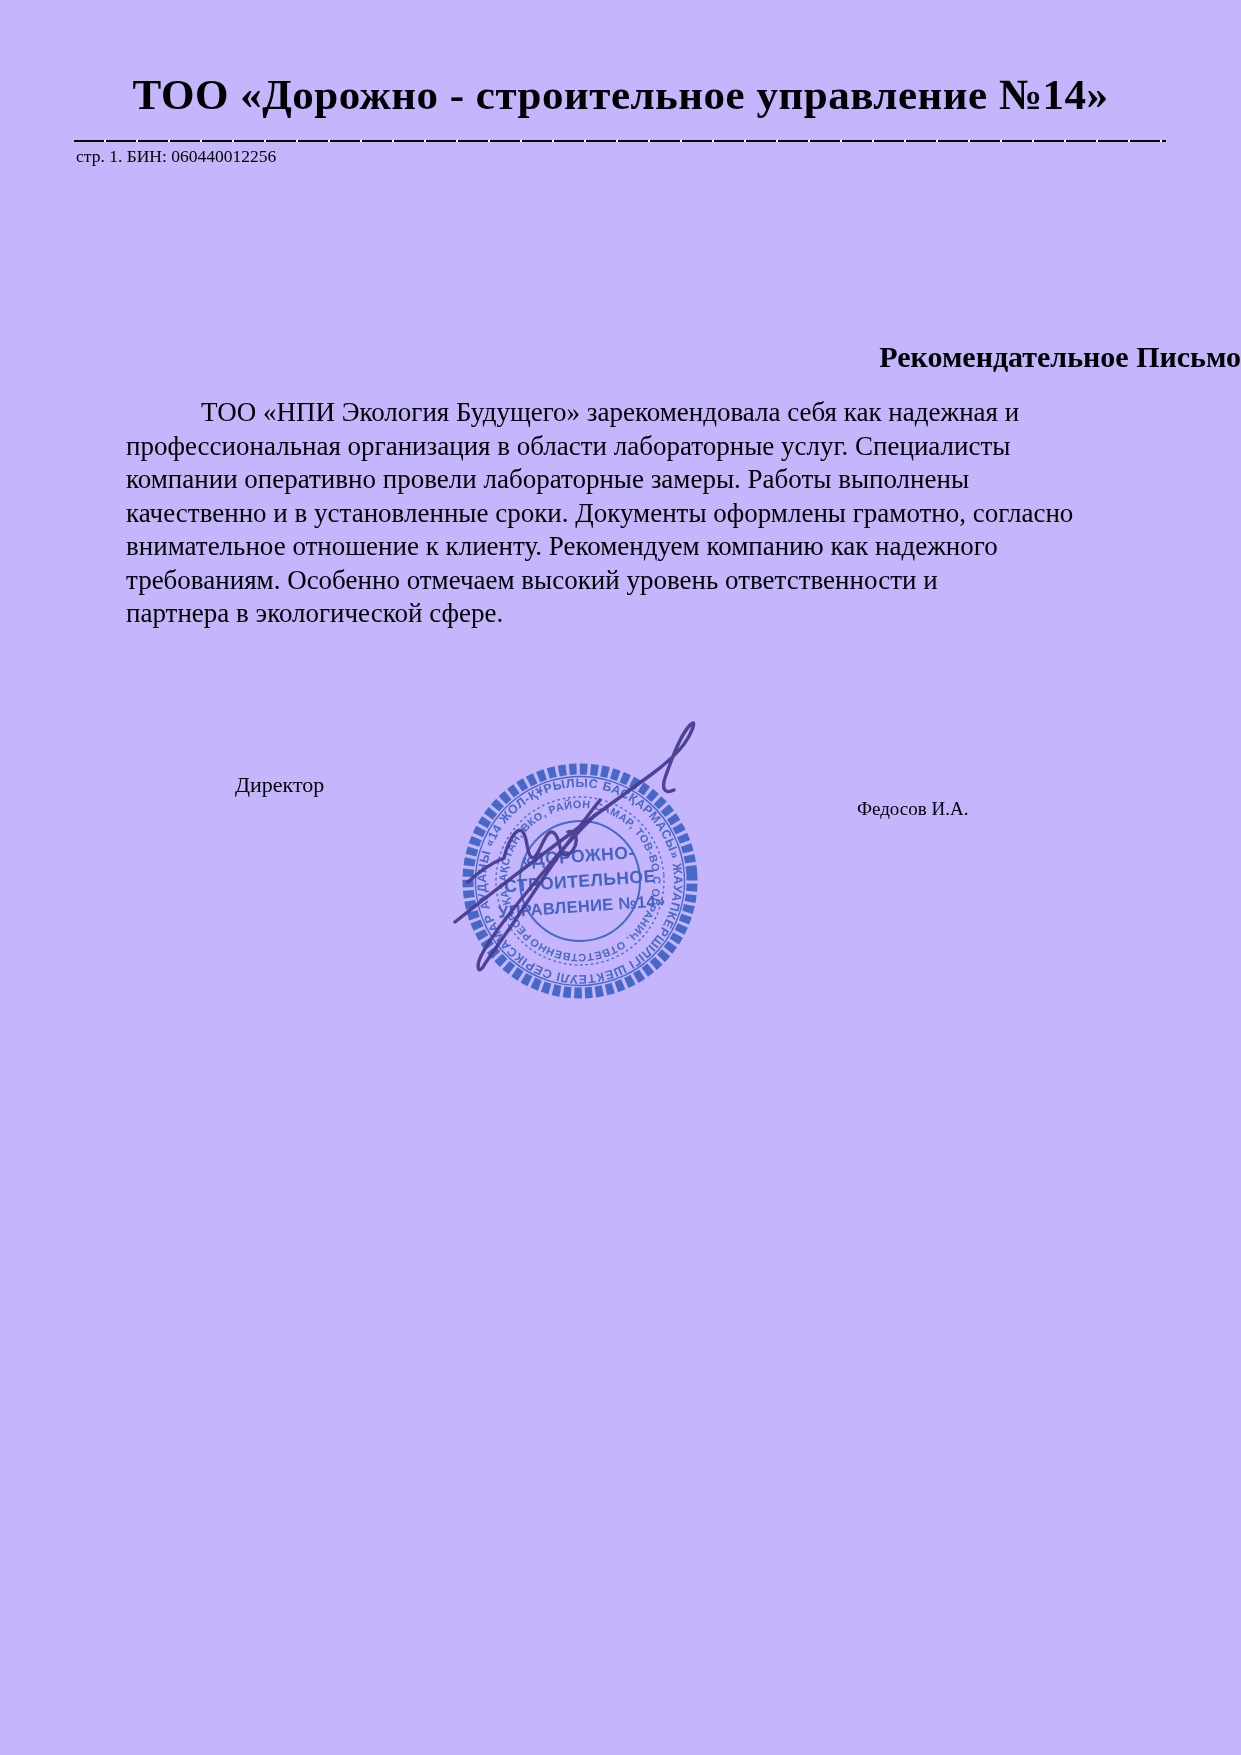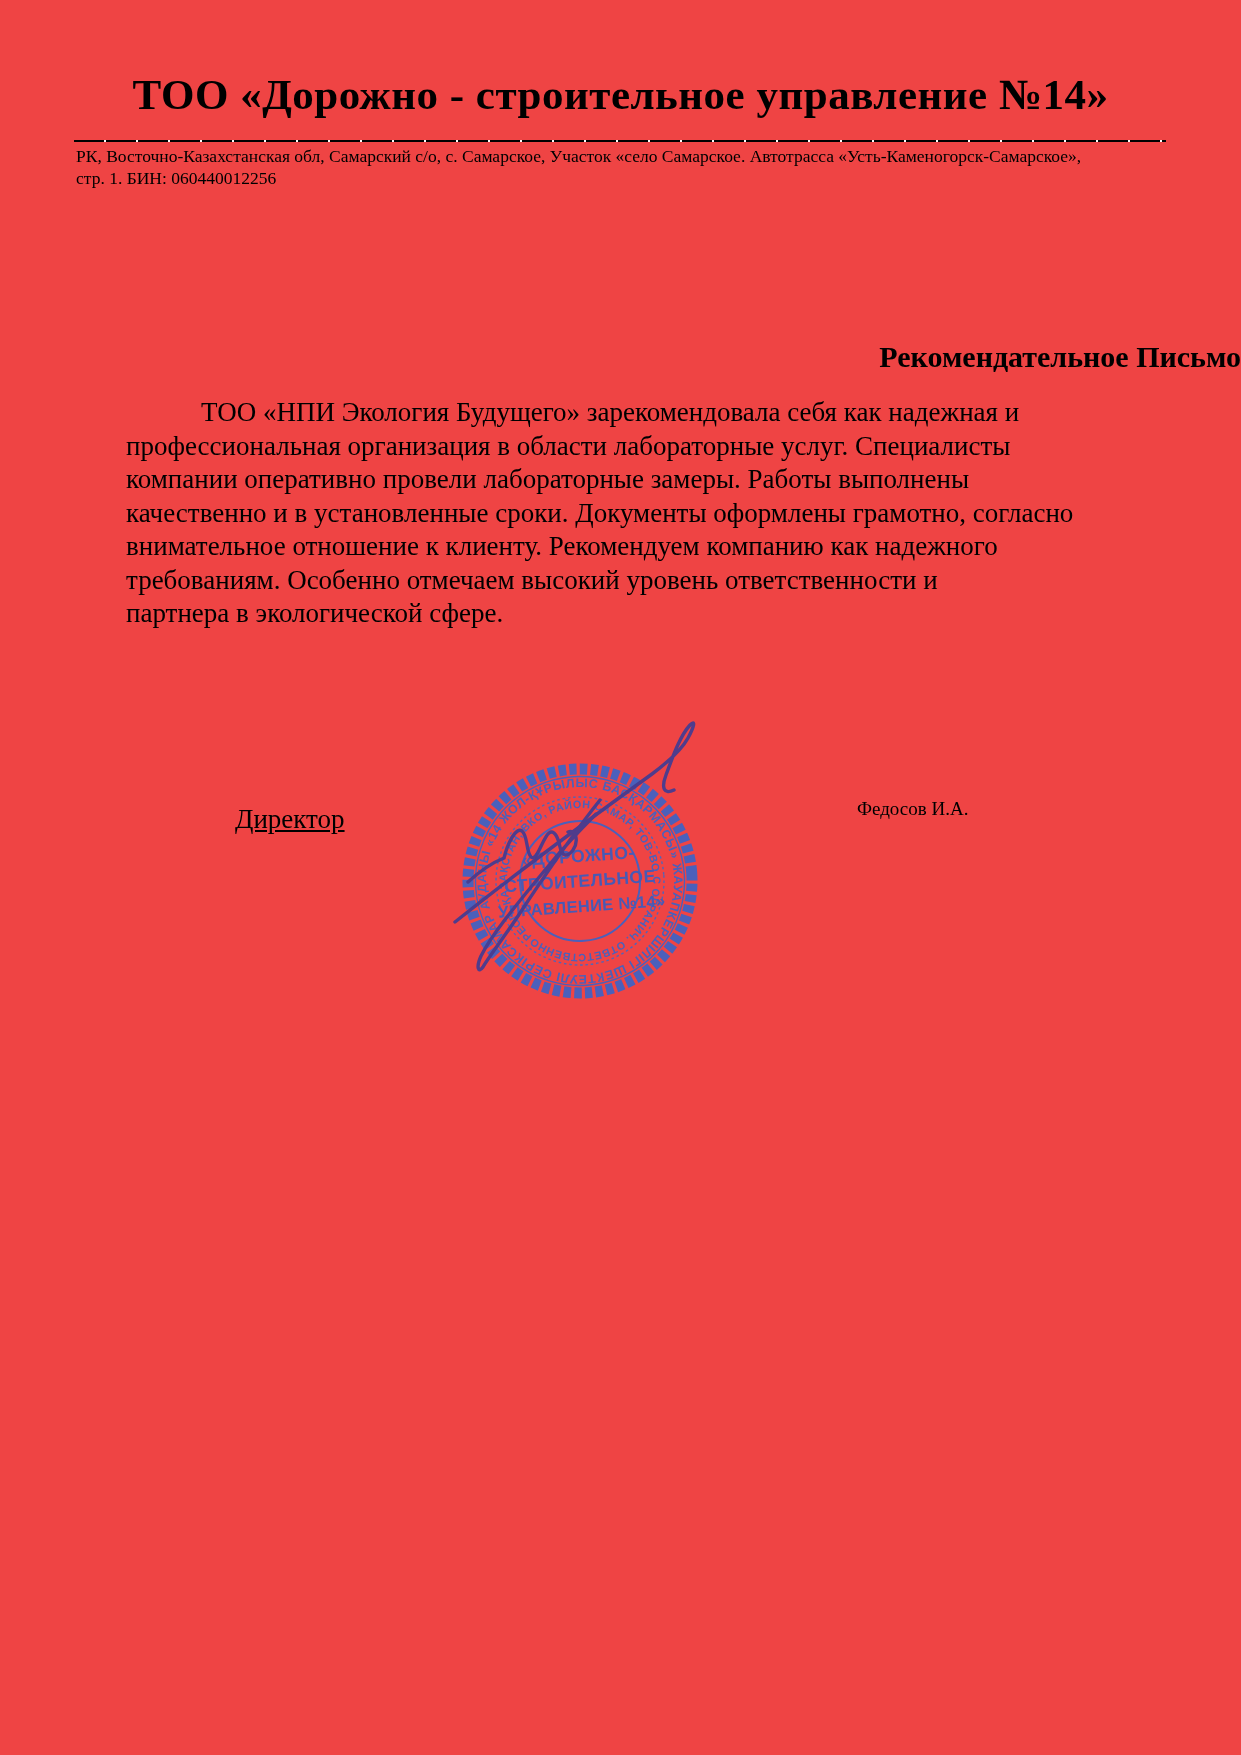--- a/index.html
+++ b/index.html
@@ -1,20 +1,20 @@
 <!DOCTYPE html>
 <html><head>
 <meta charset="utf-8">
 <style>
   html, body { margin: 0; padding: 0; background: #ffffff; }
   .page {
     position: relative;
     width: 1241px;
     height: 1755px;
-    background: #ef4444;
+    background: #c4b5fd;
     font-family: "Liberation Serif", serif;
     color: #000;
     overflow: hidden;
   }
   .doc-title {
     position: absolute;
     top: 70px;
     left: 0;
     width: 1241px;
     text-align: center;
@@ -57,25 +57,24 @@
     font-size: 27px;
   }
   .body-line {
     white-space: nowrap;
     height: 33.5px;
     line-height: 33.5px;
   }
   .body-line.indent { padding-left: 75px; }
   .sig-role {
     position: absolute;
-    top: 804px;
+    top: 772px;
     left: 235px;
-    font-size: 27px;
+    font-size: 22px;
     white-space: nowrap;
-    text-decoration: underline;
   }
   .sig-name {
     position: absolute;
     top: 798px;
     left: 857px;
     font-size: 19px;
     white-space: nowrap;
   }
   .stamp-wrap {
     position: absolute;
@@ -89,21 +88,20 @@
 </head>
 <body>
 
 <div class="page">
 
   <h1 class="doc-title">ТОО «Дорожно - строительное управление №14»</h1>
 
   <div class="header-rule"></div>
 
   <div class="address">
-    <div>РК, Восточно-Казахстанская обл, Самарский с/о, с. Самарское, Участок «село Самарское. Автотрасса «Усть-Каменогорск-Самарское»,</div>
     <div>стр. 1. БИН: 060440012256</div>
   </div>
 
   <h2 class="letter-heading">Рекомендательное Письмо</h2>
 
   <div class="body-text">
     <div class="body-line indent">ТОО «НПИ Экология Будущего» зарекомендовала себя как надежная и</div>
     <div class="body-line">профессиональная организация в области лабораторные услуг. Специалисты</div>
     <div class="body-line">компании оперативно провели лабораторные замеры. Работы выполнены</div>
     <div class="body-line">качественно и в установленные сроки. Документы оформлены грамотно, согласно</div>

